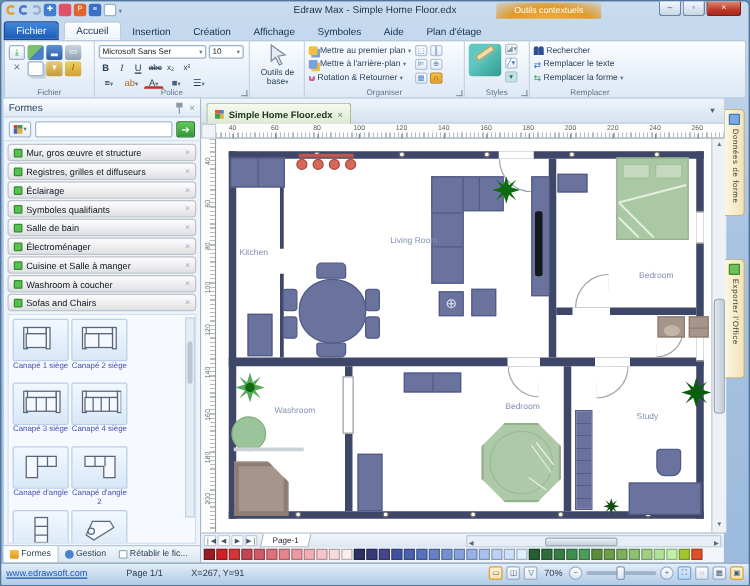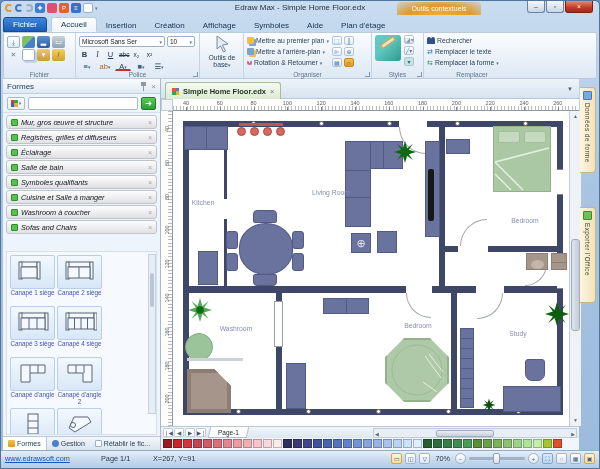--- a/index.html
+++ b/index.html
@@ -52,21 +52,21 @@
   .searchrow{height:19px;display:flex;align-items:center;gap:3px;padding:0 4px;border-bottom:1px solid #d5e0ec;}
   .symbtn{width:18px;height:13px;border:1px solid #a9b9cb;background:linear-gradient(#fff,#e8eef6);border-radius:2px;
           display:flex;align-items:center;gap:1px;justify-content:center;}
   .quad{width:7px;height:7px;display:grid;grid-template-columns:1fr 1fr;}
   .quad i{display:block;}
   .searchbox{flex:1;height:13px;background:#fff;border:1px solid #a9b9cb;border-radius:2px;}
   .gobtn{width:15px;height:13px;background:linear-gradient(#5ecb52,#2f9a3a);border:1px solid #237a2c;border-radius:2px;
          color:#fff;font-size:8px;line-height:12px;text-align:center;}
   .cats{padding:2px 3px 0 3px;}
   .cat{height:14px;margin-bottom:1px;background:linear-gradient(#fdfdfe,#e9e9ec 70%,#dfe0e4);border:1px solid #bfc4ca;
-       border-radius:3px;display:flex;align-items:center;gap:3px;padding:0 4px;font-size:7.3px;color:#101820;font-style:italic;}
+       border-radius:3px;display:flex;align-items:center;gap:3px;padding:0 4px;font-size:7.3px;color:#101820;}
   .cat .x{margin-left:auto;color:#9aa4ae;font-size:7px;}
   .catic{width:7px;height:7px;background:#58c04e;border:1px solid #2f8f2f;border-radius:1px;}
   .gallery{position:absolute;left:3px;right:3px;top:172px;bottom:15px;background:#f6f9fd;border:1px solid #d5e0ec;
            overflow:hidden;display:flex;flex-wrap:wrap;align-content:flex-start;padding:3px 10px 0 3px;gap:2px;}
   .cell{width:45px;text-align:center;}
   .cellbox{width:45px;height:34px;background:linear-gradient(#f2f8fe,#d8e7f7);border:1px solid #b6cfea;border-radius:2px;
            display:flex;align-items:center;justify-content:center;}
   .celllbl{font-size:6.3px;color:#4350b4;line-height:7px;height:15px;overflow:hidden;}
   .gscroll{position:absolute;right:4px;top:175px;width:8px;height:160px;background:#e7edf4;border:1px solid #c6d2df;}
   .gthumb{position:absolute;left:1px;top:18px;width:4px;height:34px;background:#b9c6d4;border-radius:2px;}
@@ -333,26 +333,31 @@
           <span>Registres, grilles et diffuseurs</span>
           <span class="x">×</span>
         </div>
         <div class="cat">
           <span class="catic"></span>
           <span>Éclairage</span>
           <span class="x">×</span>
         </div>
         <div class="cat">
           <span class="catic"></span>
+          <span>Symboles qualifiants</span>
+          <span class="x">×</span>
+        </div>
+        <div class="cat">
+          <span class="catic"></span>
           <span>Salle de bain</span>
           <span class="x">×</span>
         </div>
         <div class="cat">
           <span class="catic"></span>
-          <span>Symboles qualifiants</span>
+          <span>Électroménager</span>
           <span class="x">×</span>
         </div>
         <div class="cat">
           <span class="catic"></span>
           <span>Cuisine et Salle à manger</span>
           <span class="x">×</span>
         </div>
         <div class="cat">
           <span class="catic"></span>
           <span>Washroom à coucher</span>

